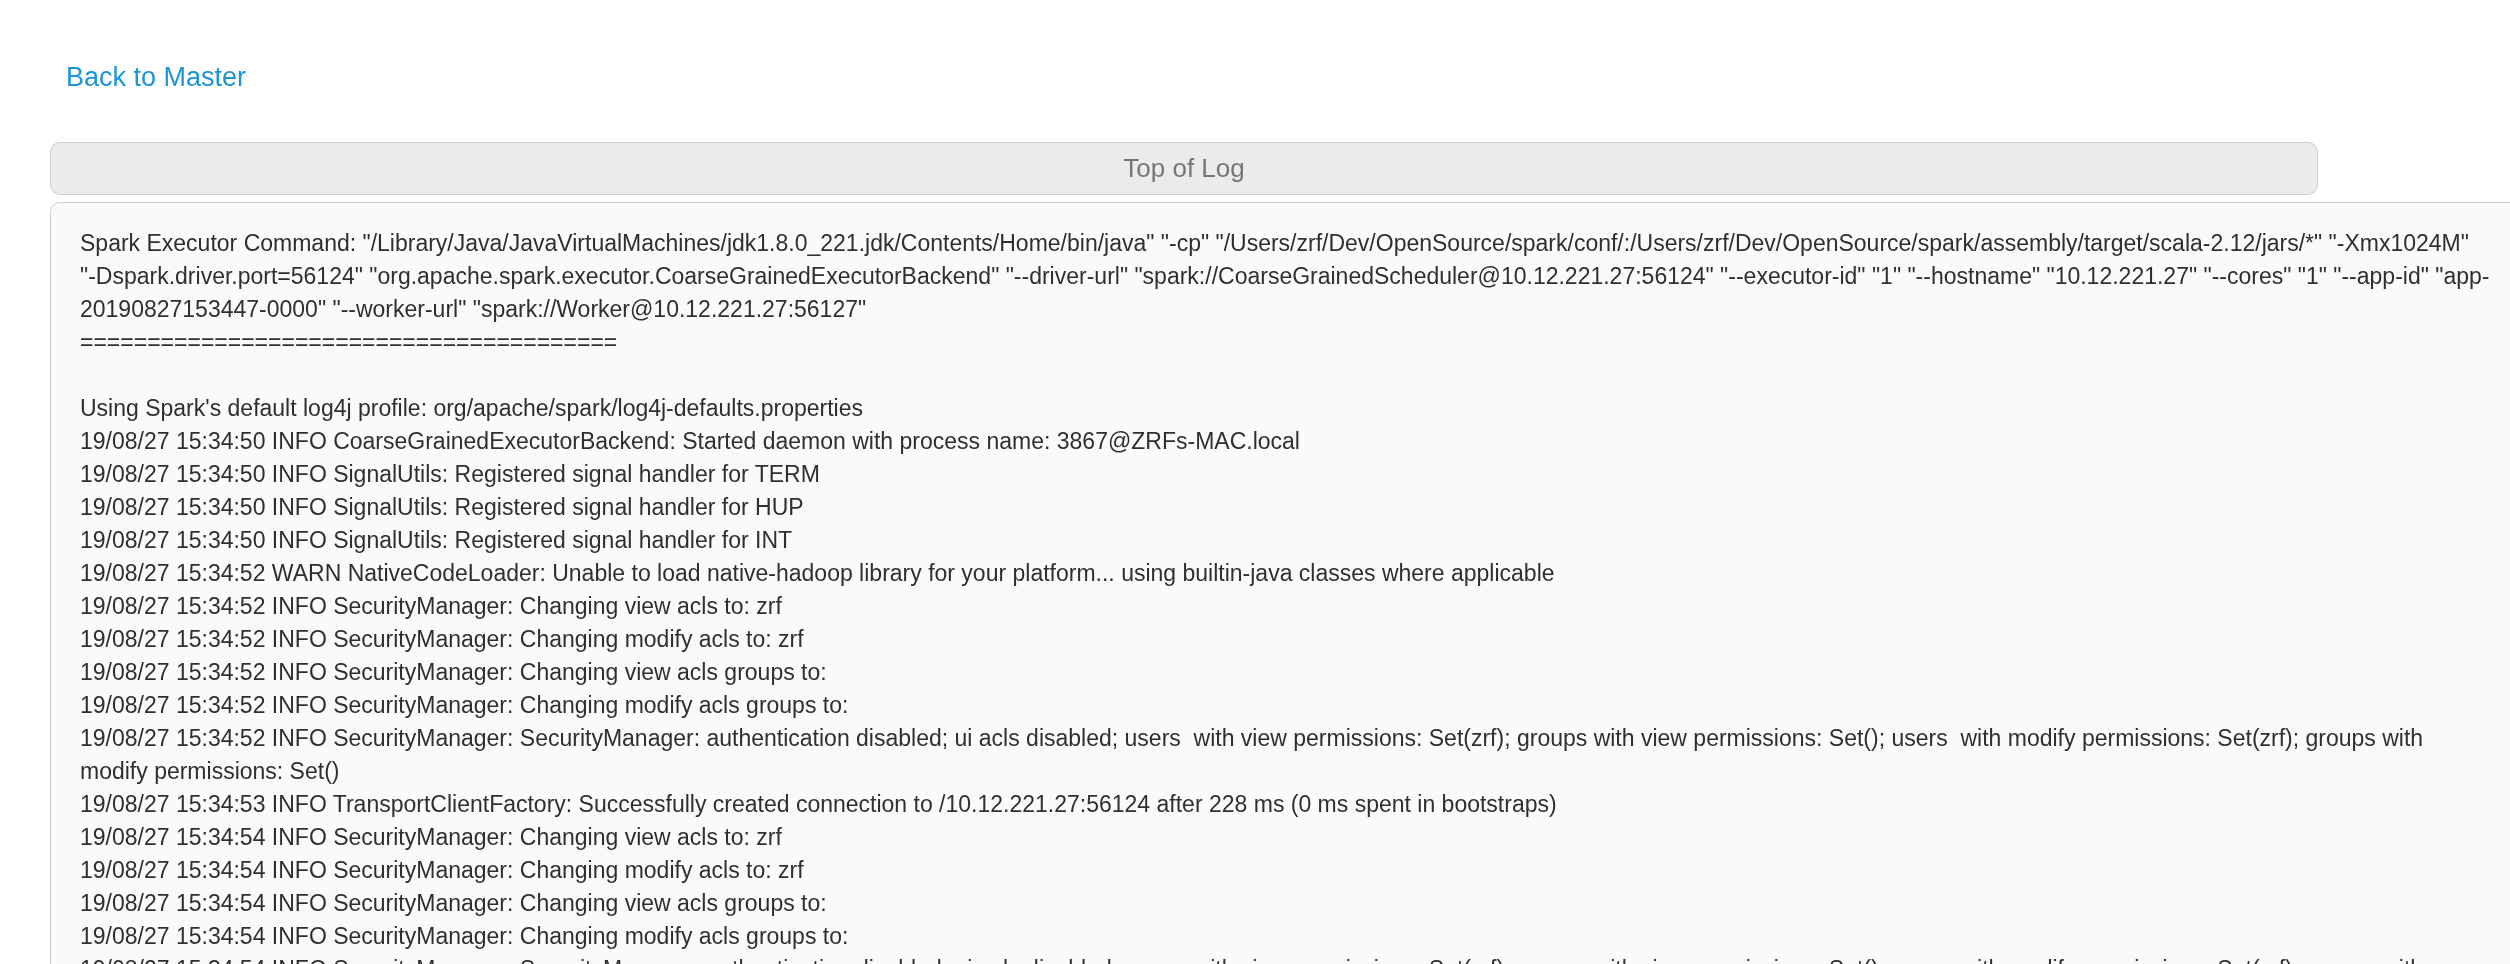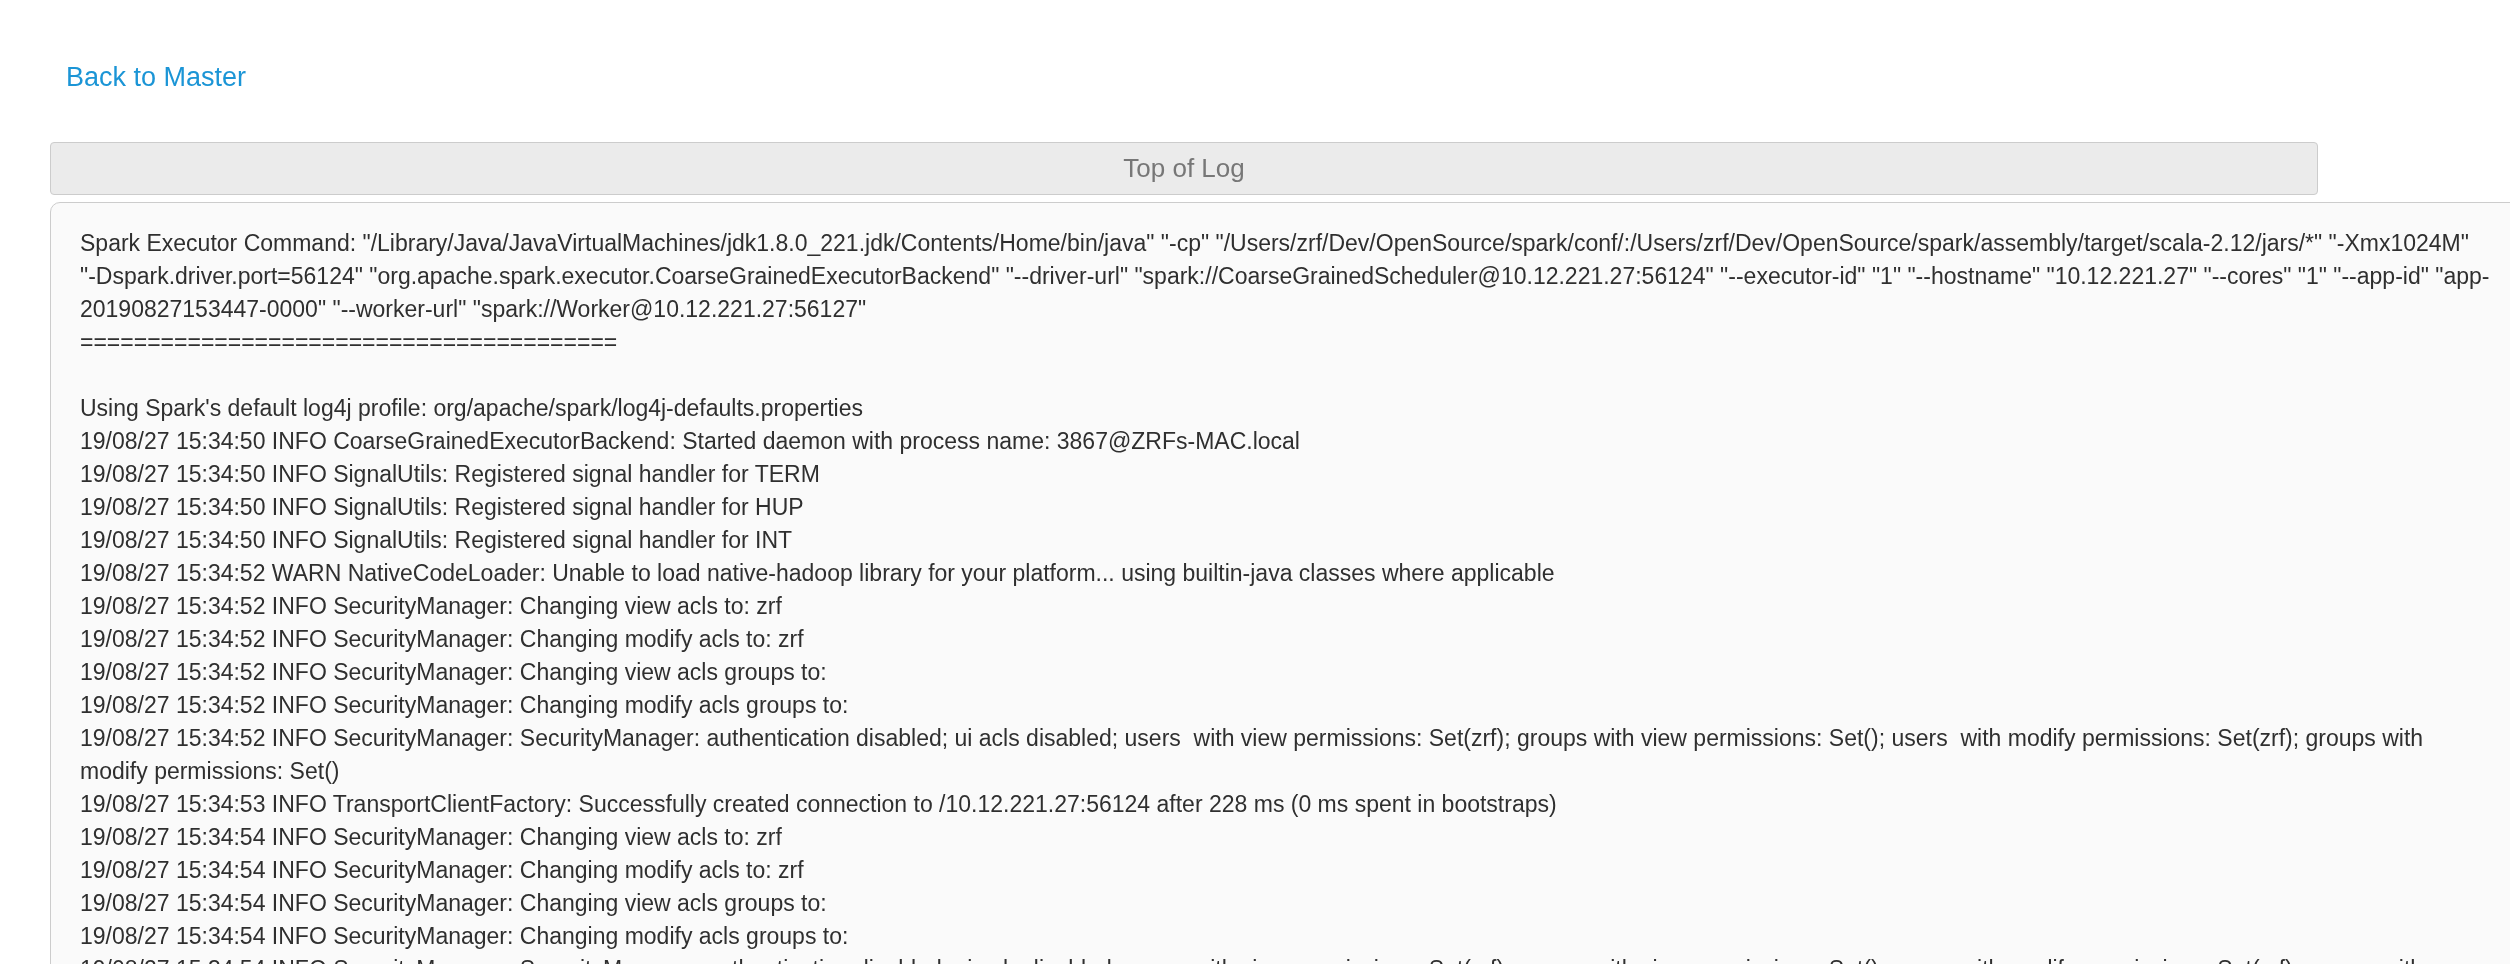--- a/index.html
+++ b/index.html
@@ -42,21 +42,21 @@
     color: var(--heading-text, #2b2b2b);
   }
   .top-of-log-btn {
     position: absolute;
     left: 20px;
     top: 112px;
     width: 2268px;
     height: 53px;
     background: var(--button-bg, #ebebeb);
     border: 1px solid var(--border, #cccccc);
-    border-radius: 4px;
+    border-radius: 10px;
     display: flex;
     align-items: center;
     justify-content: center;
     font-size: 26px;
     color: var(--button-text, #777777);
     cursor: pointer;
     user-select: none;
   }
   .log-panel {
     position: absolute;

